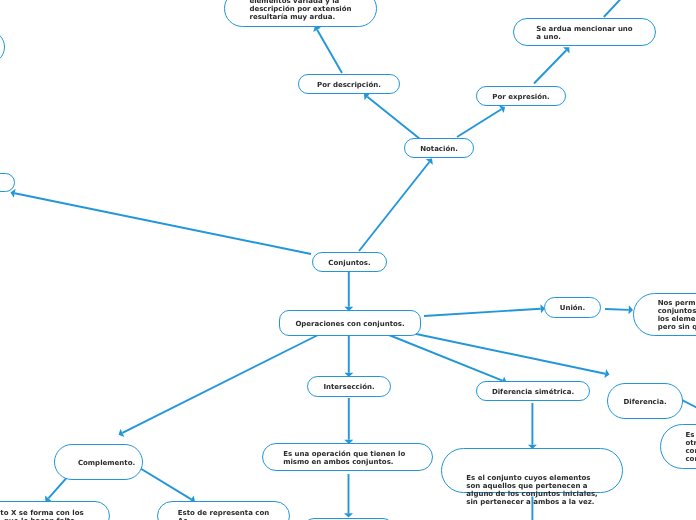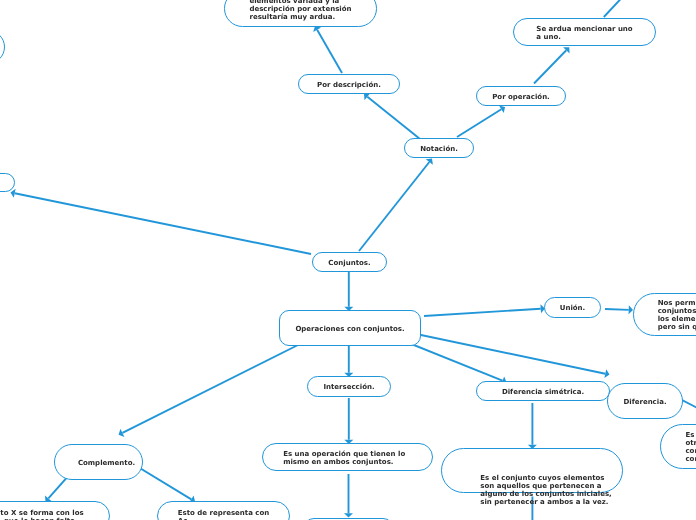--- a/index.html
+++ b/index.html
@@ -67,59 +67,59 @@
       </div>
       <div class="node" style="left: -145px; top: 30.2px; width: 150px; height: 34px; border-color: rgb(33, 150, 217);"></div>
       <div class="node" style="left: 298px; top: 74px; width: 102px; height: 20px; border-color: rgb(33, 150, 217);">
         <span class="txt" style="color: rgb(42, 42, 42); left: 0px; top: 0.8px;">Por descripción.</span>
       </div>
       <div class="node" style="left: 513px; top: 18px; width: 143px; height: 28px; border-color: rgb(33, 150, 217);">
         <span class="txt" style="color: rgb(42, 42, 42); left: 0px; top: 0.8px;">Se ardua mencionar uno
 a uno.</span>
       </div>
       <div class="node" style="left: 476px; top: 86px; width: 90px; height: 20px; border-color: rgb(33, 150, 217);">
-        <span class="txt" style="color: rgb(42, 42, 42); left: 0px; top: 0.8px;">Por operación.</span>
+        <span class="txt" style="color: rgb(42, 42, 42); left: 0px; top: 0.8px;">Por expresión.</span>
       </div>
       <div class="node" style="left: 404px; top: 138px; width: 70px; height: 20px; border-color: rgb(33, 150, 217);">
         <span class="txt" style="color: rgb(42, 42, 42); left: 0px; top: 0.8px;">Notación.</span>
       </div>
       <div class="node" style="left: -90px; top: 172.5px; width: 105px; height: 19.5px; border-color: rgb(33, 150, 217);"></div>
       <div class="node" style="left: 312px; top: 252px; width: 75px; height: 20px; border-color: rgb(33, 150, 217); justify-content: center;">
         <span class="txt" style="color: rgb(42, 42, 42); left: 0px; top: 0.8px;">Conjuntos.</span>
       </div>
-      <div class="node" style="left: 279px; top: 310px; width: 142px; height: 36px; border-color: rgb(33, 150, 217); border-radius: 10px;">
+      <div class="node" style="left: 279px; top: 310px; width: 142px; height: 26px; border-color: rgb(33, 150, 217); border-radius: 10px;">
         <span class="txt" style="color: rgb(42, 42, 42); left: 0px; top: 0.8px;">Operaciones con conjuntos.</span>
       </div>
       <div class="node" style="left: 544px; top: 297px; width: 57px; height: 21px; border-color: rgb(33, 150, 217);">
         <span class="txt" style="color: rgb(42, 42, 42); left: 0px; top: 0.8px;">Unión.</span>
       </div>
       <div class="node" style="left: 633px; top: 293px; width: 150px; height: 43px; border-color: rgb(33, 150, 217);">
         <span class="txt" style="color: rgb(42, 42, 42); left: 0px; top: 0.8px;">Nos permite unir dos
 conjuntos tomando todos
 los elementos de ambos
 pero sin que se repitan.</span>
       </div>
       <div class="node" style="left: 307px; top: 376px; width: 84px; height: 21px; border-color: rgb(33, 150, 217);">
         <span class="txt" style="color: rgb(42, 42, 42); left: 0px; top: 0.8px;">Intersección.</span>
       </div>
-      <div class="node" style="left: 476px; top: 381px; width: 134px; height: 20px; border-color: rgb(33, 150, 217);">
+      <div class="node" style="left: 476px; top: 381px; width: 114px; height: 20px; border-color: rgb(33, 150, 217);">
         <span class="txt" style="color: rgb(42, 42, 42); left: 0px; top: 0.8px;">Diferencia simétrica.</span>
       </div>
       <div class="node" style="left: 607px; top: 383px; width: 76px; height: 36px; border-color: rgb(33, 150, 217);">
         <span class="txt" style="color: rgb(42, 42, 42); left: 0px; top: 0.8px;">Diferencia.</span>
       </div>
       <div class="node" style="left: 54px; top: 444px; width: 89px; height: 36px; border-color: rgb(33, 150, 217); padding-left: 16px;">
         <span class="txt" style="color: rgb(42, 42, 42); left: 0px; top: 0.8px;">Complemento.</span>
       </div>
       <div class="node" style="left: 262px; top: 443px; width: 171px; height: 28px; border-color: rgb(33, 150, 217);">
         <span class="txt" style="color: rgb(42, 42, 42); left: -3.3px; top: 0.8px;">Es una operación que tienen lo
 mismo en ambos conjuntos.</span>
       </div>
       <div class="node" style="left: 441px; top: 448px; width: 182px; height: 45px; border-color: rgb(33, 150, 217);">
-        <span class="txt" style="color: rgb(42, 42, 42); left: 14px; top: 0.8px; margin-top: 37px;">Es el conjunto cuyos elementos
+        <span class="txt" style="color: rgb(42, 42, 42); left: 0px; top: 0.8px; margin-top: 37px;">Es el conjunto cuyos elementos
 son aquellos que pertenecen a
 alguno de los conjuntos iniciales,
 sin pertenecer a ambos a la vez.</span>
       </div>
       <div class="node" style="left: 660px; top: 424px; width: 176px; height: 45px; border-color: rgb(33, 150, 217);">
         <span class="txt" style="color: rgb(42, 42, 42); left: 0px; top: 0.8px;">Es el conjunto de los elementos
 otro conjunto que no están
 contenidos en el primer
 conjunto.</span>
       </div>

